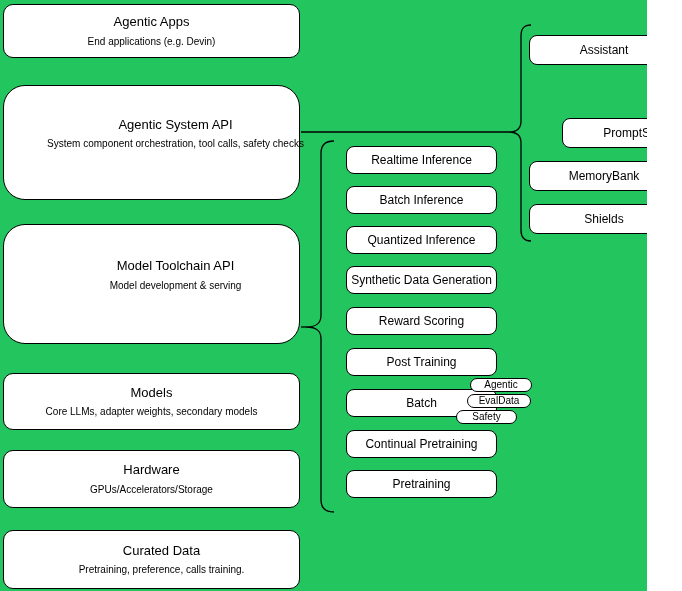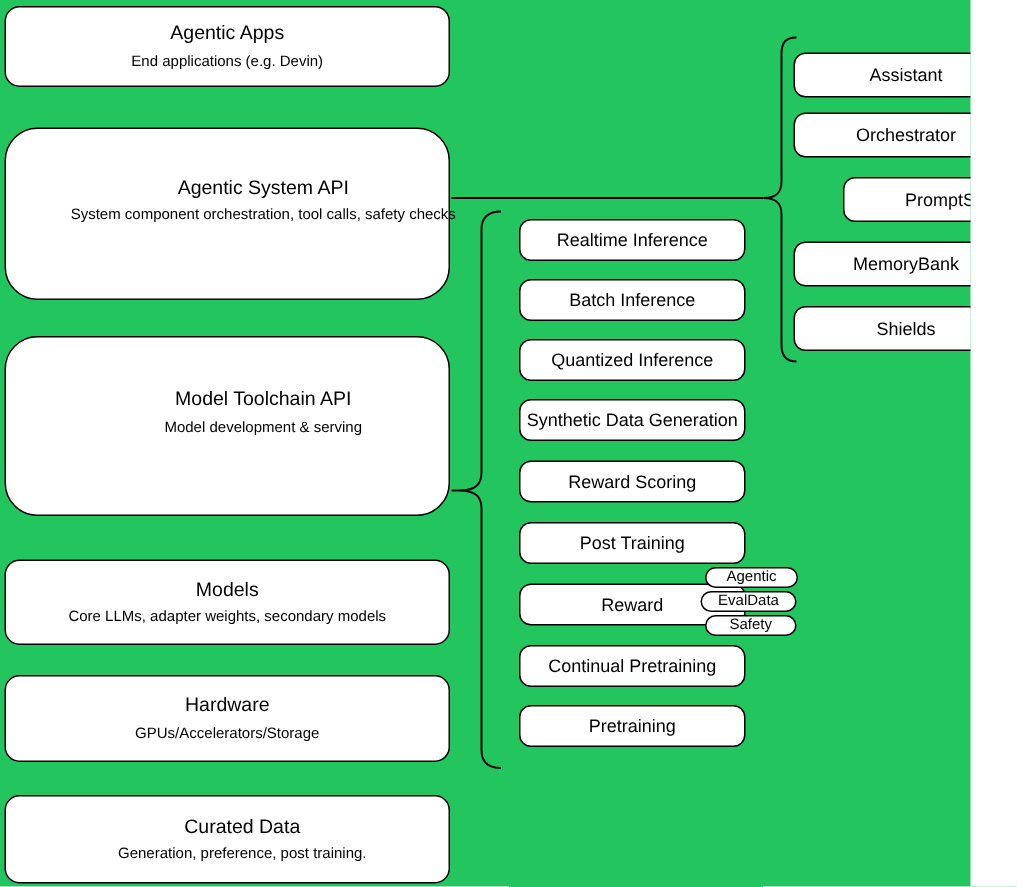--- a/index.html
+++ b/index.html
@@ -113,21 +113,21 @@
     font-size: 10px;
     line-height: 1;
     display: flex;
     align-items: center;
     justify-content: center;
     white-space: nowrap;
     z-index: 3;
   }
   .t0 { left: 470px; top: 378px; width: 62px; height: 14px; }
   .t1 { left: 467px; top: 394px; width: 64px; height: 14px; }
-  .t2 { left: 470px; top: 410px; width: 61px; height: 14px; }
+  .t2 { left: 456px; top: 410px; width: 61px; height: 14px; }
 </style>
 </head>
 <body>
 
 <div class="canvas">
 
   <svg class="connector-layer" viewBox="0 0 682 591" xmlns="http://www.w3.org/2000/svg">
 
     <path d="M 301 132 L 509 132" fill="none" stroke="#000000" stroke-width="1.3"></path>
 
@@ -169,37 +169,36 @@
   <div class="node layer b4">
     <div class="inner-offset">
       <div class="title">Hardware</div>
       <div class="subtitle">GPUs/Accelerators/Storage</div>
     </div>
   </div>
 
   <div class="node layer b5">
     <div class="inner-offset">
       <div class="title">Curated Data</div>
-      <div class="subtitle">Generation, preference, post training.</div>
+      <div class="subtitle">Pretraining, preference, calls training.</div>
     </div>
   </div>
 
   <div class="node titem m0">Realtime Inference</div>
   <div class="node titem m1">Batch Inference</div>
   <div class="node titem m2">Quantized Inference</div>
   <div class="node titem m3">Synthetic Data Generation</div>
   <div class="node titem m4">Reward Scoring</div>
   <div class="node titem m5">Post Training</div>
-  <div class="node titem m6">Reward</div>
+  <div class="node titem m6">Batch</div>
   <div class="node titem m7">Continual Pretraining</div>
   <div class="node titem m8">Pretraining</div>
 
   <div class="tag t0">Agentic</div>
   <div class="tag t1">EvalData</div>
   <div class="tag t2">Safety</div>
 
   <div class="node sitem r0">Assistant</div>
-  <div class="node sitem r1">Orchestrator</div>
   <div class="node sitem r2">PromptStore</div>
   <div class="node sitem r3">MemoryBank</div>
   <div class="node sitem r4">Shields</div>
 
 </div>
 
 </body></html>

